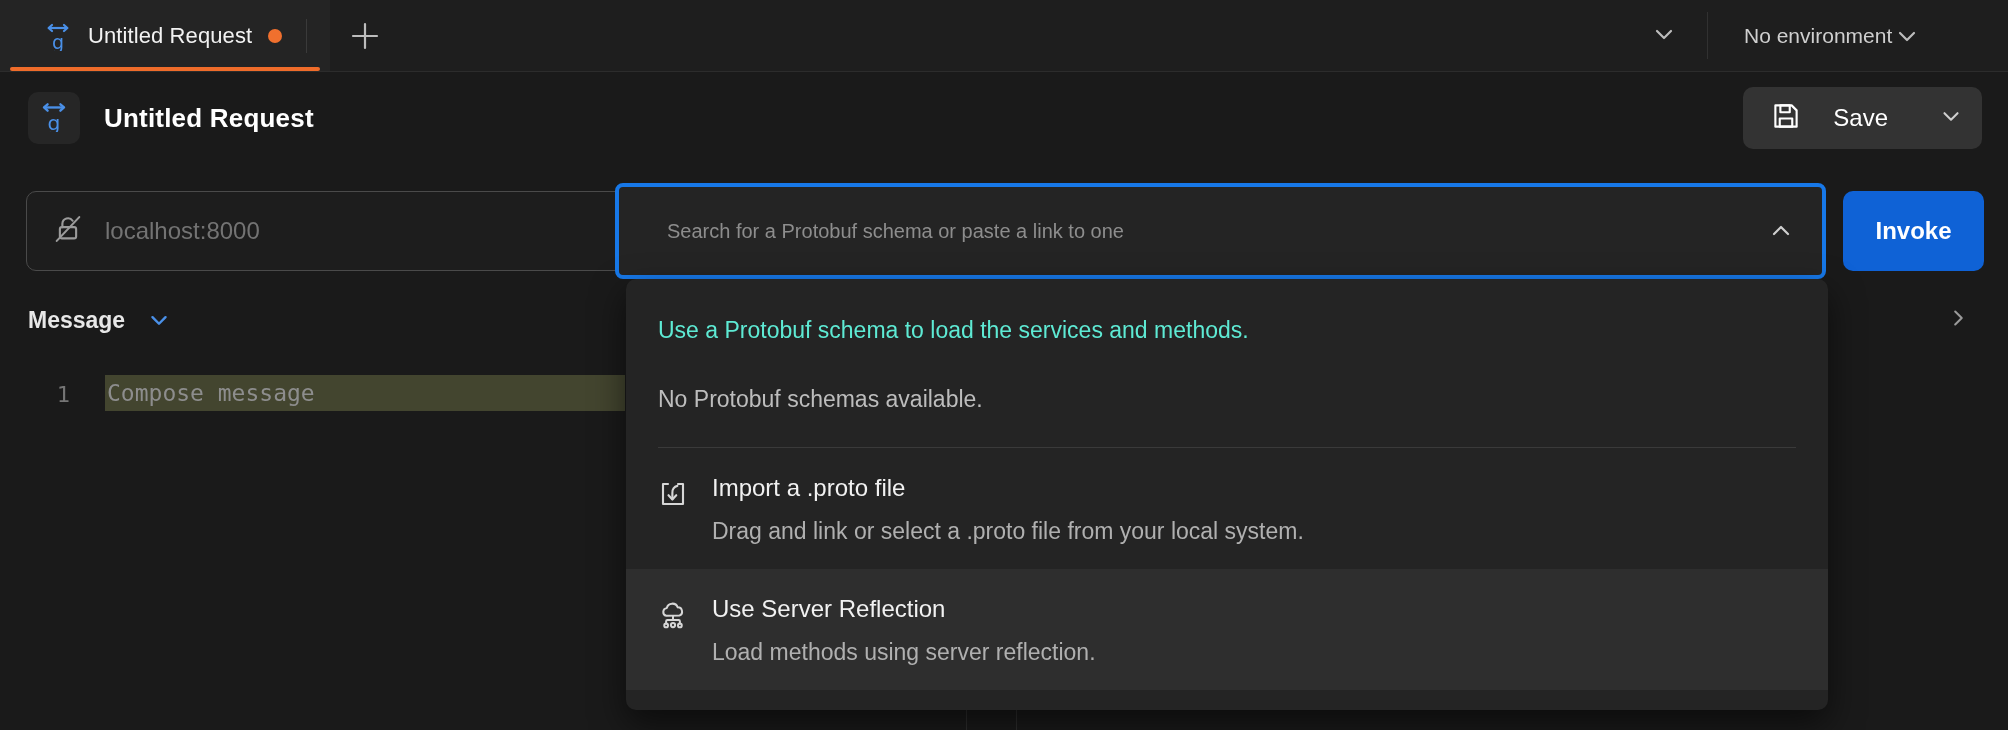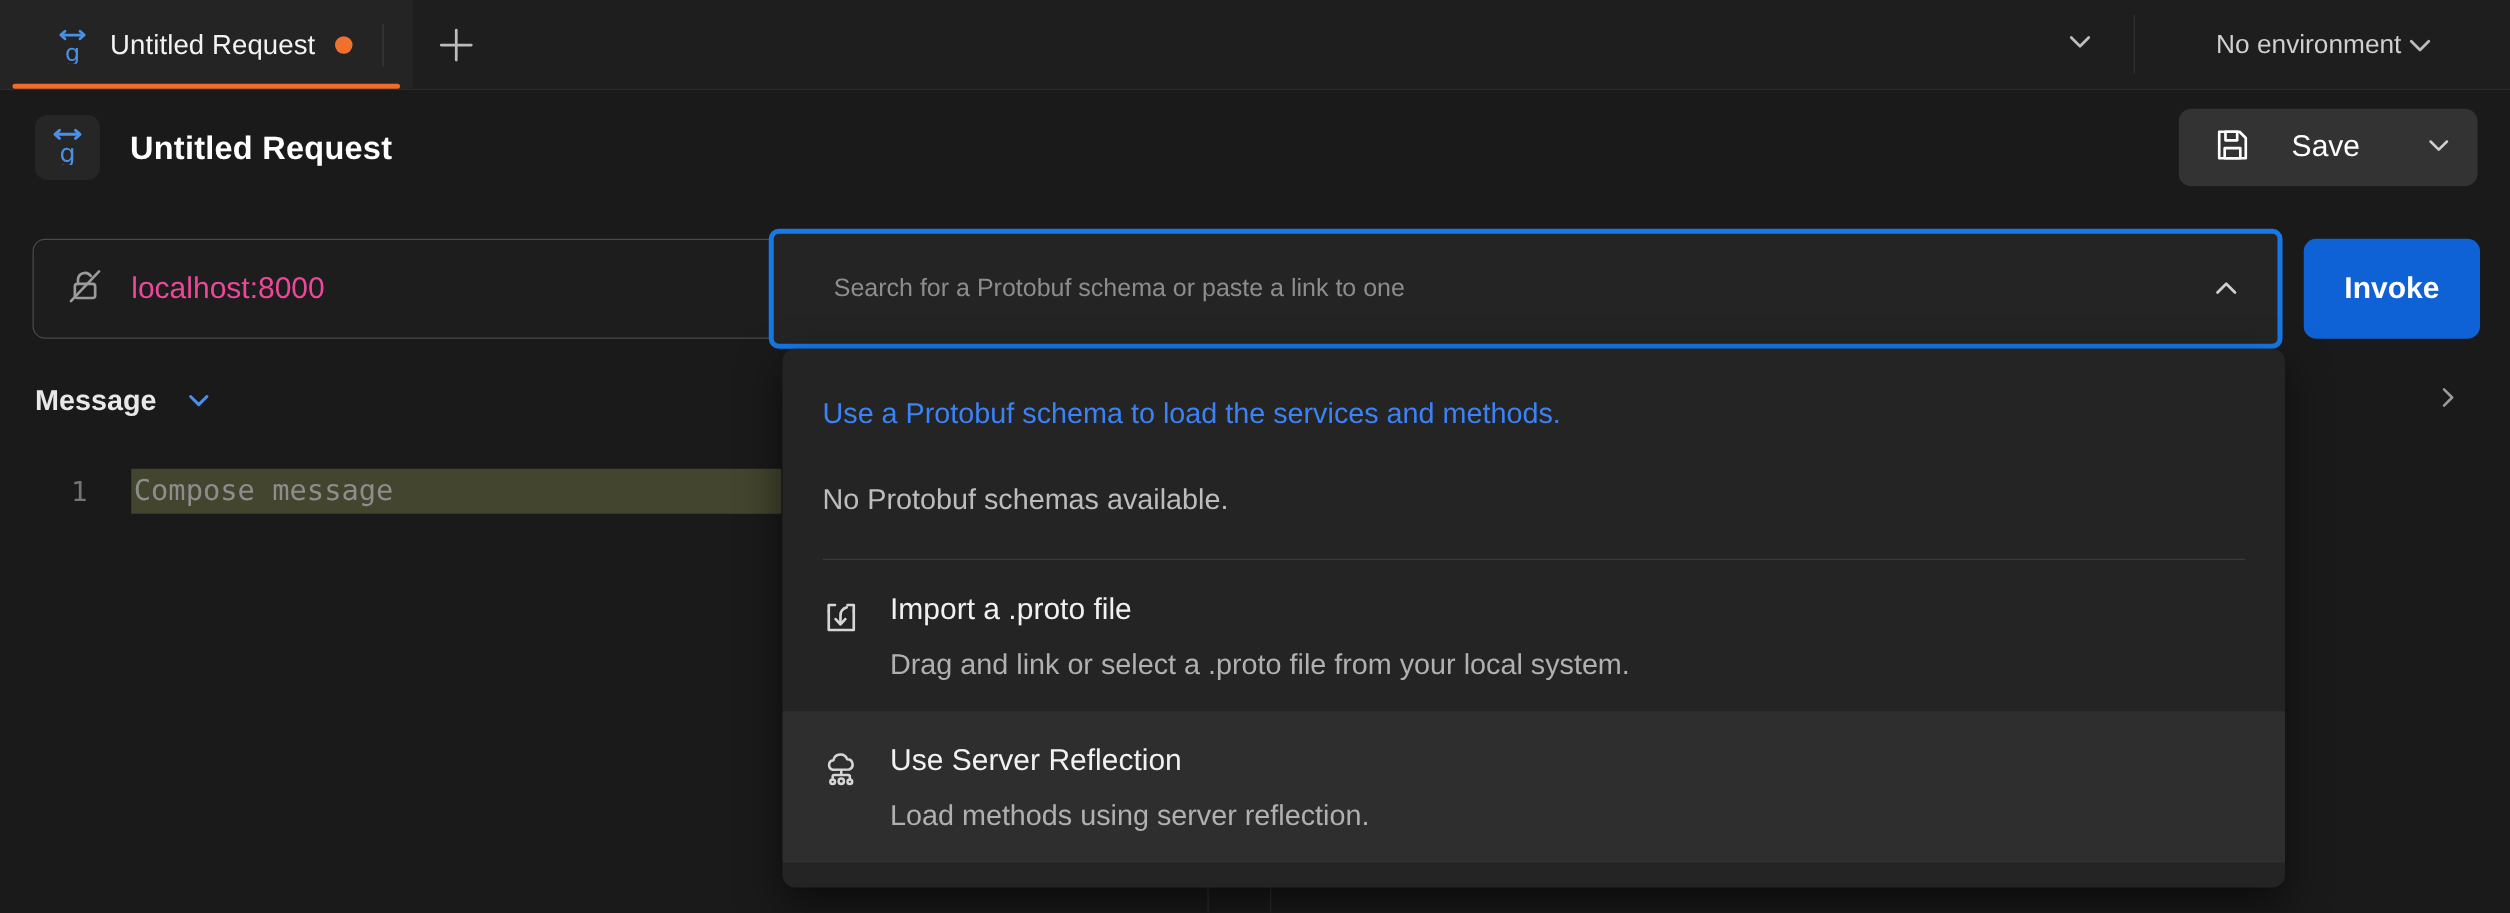--- a/index.html
+++ b/index.html
@@ -48,21 +48,21 @@
   .newtab svg { display: block; }
   .tabbar-spacer { flex: 1 1 auto; }
   .tabbar-caret {
     display: flex; align-items: center; justify-content: center;
     width: 86px; color: #b9b9b9; cursor: pointer;
   }
   .vdiv { width: 1px; background: #313131; margin: 12px 0; }
   .env-select {
     display: flex; align-items: center; gap: 0; padding: 0 28px 0 36px;
     min-width: 300px; color: #cfcfcf; font-size: 21px; cursor: pointer;
-    justify-content: center;
+    justify-content: flex-start;
   }
   .env-select .env-caret { color: #b9b9b9; display:flex; }
 
   
   .reqheader {
     position: absolute; left: 0; top: 73px; width: 2008px; height: 90px;
     display: flex; align-items: center; padding: 0 26px 0 28px;
   }
   .req-icon-box {
     width: 52px; height: 52px; border-radius: 10px; background: #262626;
@@ -84,21 +84,21 @@
     width: 62px; height: 62px; color: #cfcfcf;
   }
 
   
   .urlrow { position: absolute; left: 0; top: 183px; width: 2008px; height: 96px; }
   .url-field {
     position: absolute; left: 26px; top: 8px; width: 1198px; height: 80px;
     border: 1px solid #4a4a4a; border-radius: 10px; background: #1d1d1d;
     display: flex; align-items: center; padding: 0 26px; gap: 22px;
   }
-  .url-text { font-size: 24px; color: #ec4899; }
+  .url-text { font-size: 24px; color: #737373; }
   .schema-field {
     position: absolute; left: 615px; top: 0; width: 1211px; height: 96px;
     border: 4px solid #1778e8; border-radius: 8px; background: #242424;
     display: flex; align-items: center; padding: 0 26px 0 36px;
   }
   .schema-placeholder { font-size: 20px; color: #8d8d8d; flex: 1 1 auto; margin-left: 12px; }
   .schema-caret { color: #cfcfcf; display: flex; align-items: center; }
   .invoke-btn {
     position: absolute; left: 1843px; top: 8px; width: 141px; height: 80px;
     background: #0f62d6; border-radius: 10px; cursor: pointer;
@@ -137,21 +137,21 @@
 
   
   .dropdown {
     position: absolute; left: 626px; top: 279px; width: 1202px; height: 431px;
     background: #242424; border-radius: 10px;
     box-shadow: 0 14px 34px rgba(0,0,0,.55);
     overflow: hidden;
   }
   .dd-section { padding: 0 32px; }
   .dd-hint {
-    font-size: 23px; color: #3b82f6; line-height: 1; padding-top: 40px;
+    font-size: 23px; color: #5eead4; line-height: 1; padding-top: 40px;
   }
   .dd-empty {
     font-size: 23px; color: #bdbdbd; line-height: 1; padding-top: 46px;
   }
   .dd-rule {
     height: 1px; background: #3a3a3a; margin: 36px 32px 0 32px;
   }
   .dd-option {
     display: flex; gap: 24px; padding: 28px 32px 26px 32px; cursor: pointer;
   }

